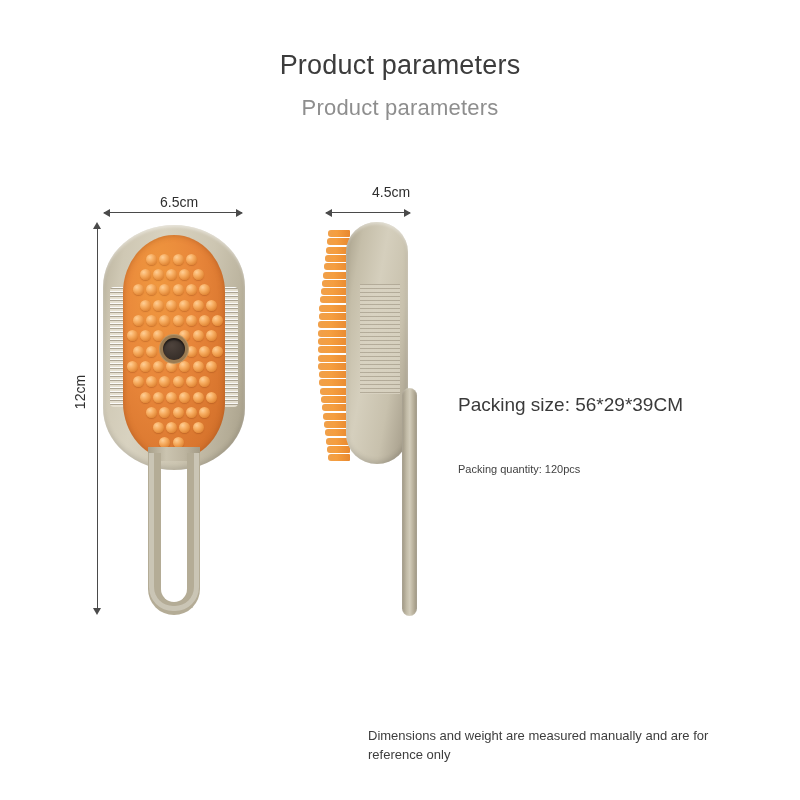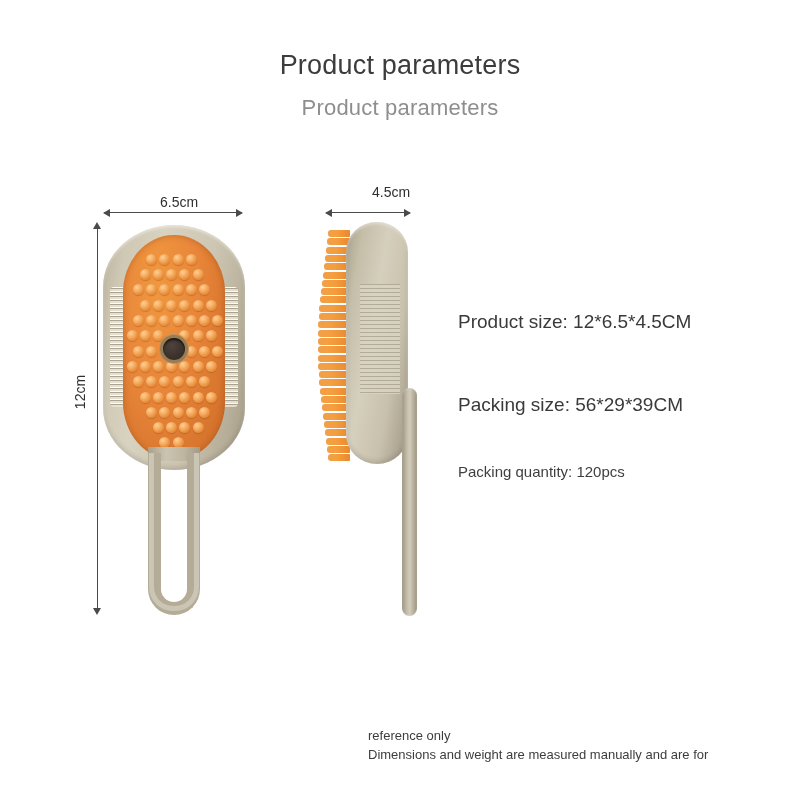--- a/index.html
+++ b/index.html
@@ -166,21 +166,21 @@
     border-radius: 8px;
     background: linear-gradient(90deg,#9c9481 0%, #c3bca8 32%, #d2ccba 52%, #b6ae99 78%, #9a9280 100%);
     box-shadow: inset 0 0 2px rgba(255,255,255,.35);
   }
 
   
   .spec {
     position: absolute; left: 458px;
     font-size: 19px; color: #3a3a3a; white-space: nowrap;
   }
-  .spec.small { font-size: 15px; color: #3f3f3f; }
+  .spec.small { font-size: 11px; color: #3f3f3f; }
 
   
   .footnote {
     position: absolute; left: 368px; top: 726px; width: 400px;
     font-size: 13px; line-height: 19px; color: #3d3d3d;
   }
 </style>
 </head>
 <body>
 
@@ -320,22 +320,21 @@
         <div class="bristle" style="top: 207.5px; left: 8px; width: 24px;"></div>
         <div class="bristle" style="top: 215.8px; left: 9px; width: 23px;"></div>
         <div class="bristle" style="top: 224.1px; left: 10px; width: 22px;"></div>
       </div>
     <div class="side-body">
       <div class="side-ribs"></div>
     </div>
     <div class="side-handle"></div>
   </div>
 
-  <div class="spec" style="top:311px;">Product size: 12*6.5*4.5CM</div>
   <div class="spec" style="top:386px;margin-top:8px;">Packing size: 56*29*39CM</div>
   <div class="spec small" style="top:463px;">Packing quantity: 120pcs</div>
 
   <div class="footnote">
+    <div>Dimensions and weight are measured manually and are for</div>
     <div>reference only</div>
-    <div>Dimensions and weight are measured manually and are for</div>
   </div>
 
 </div>
 
 </body></html>

